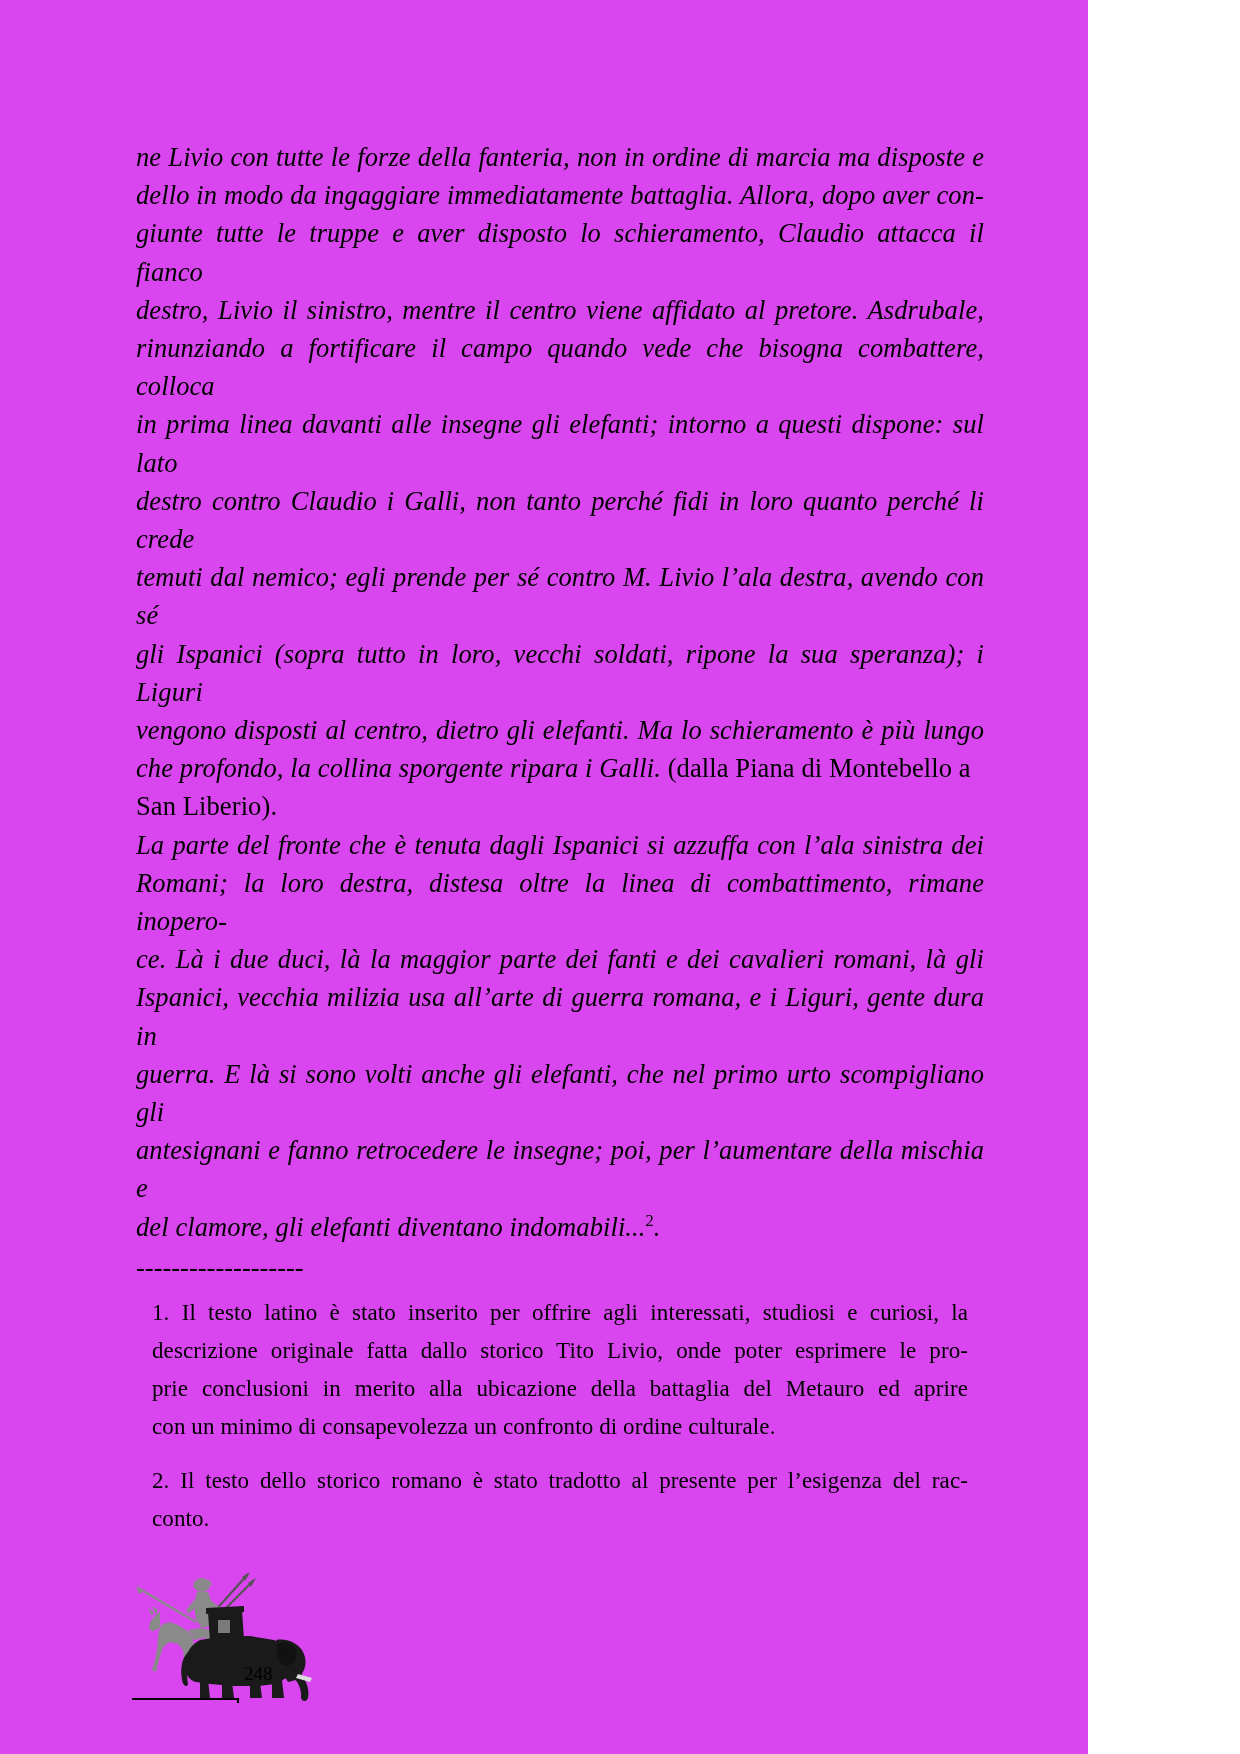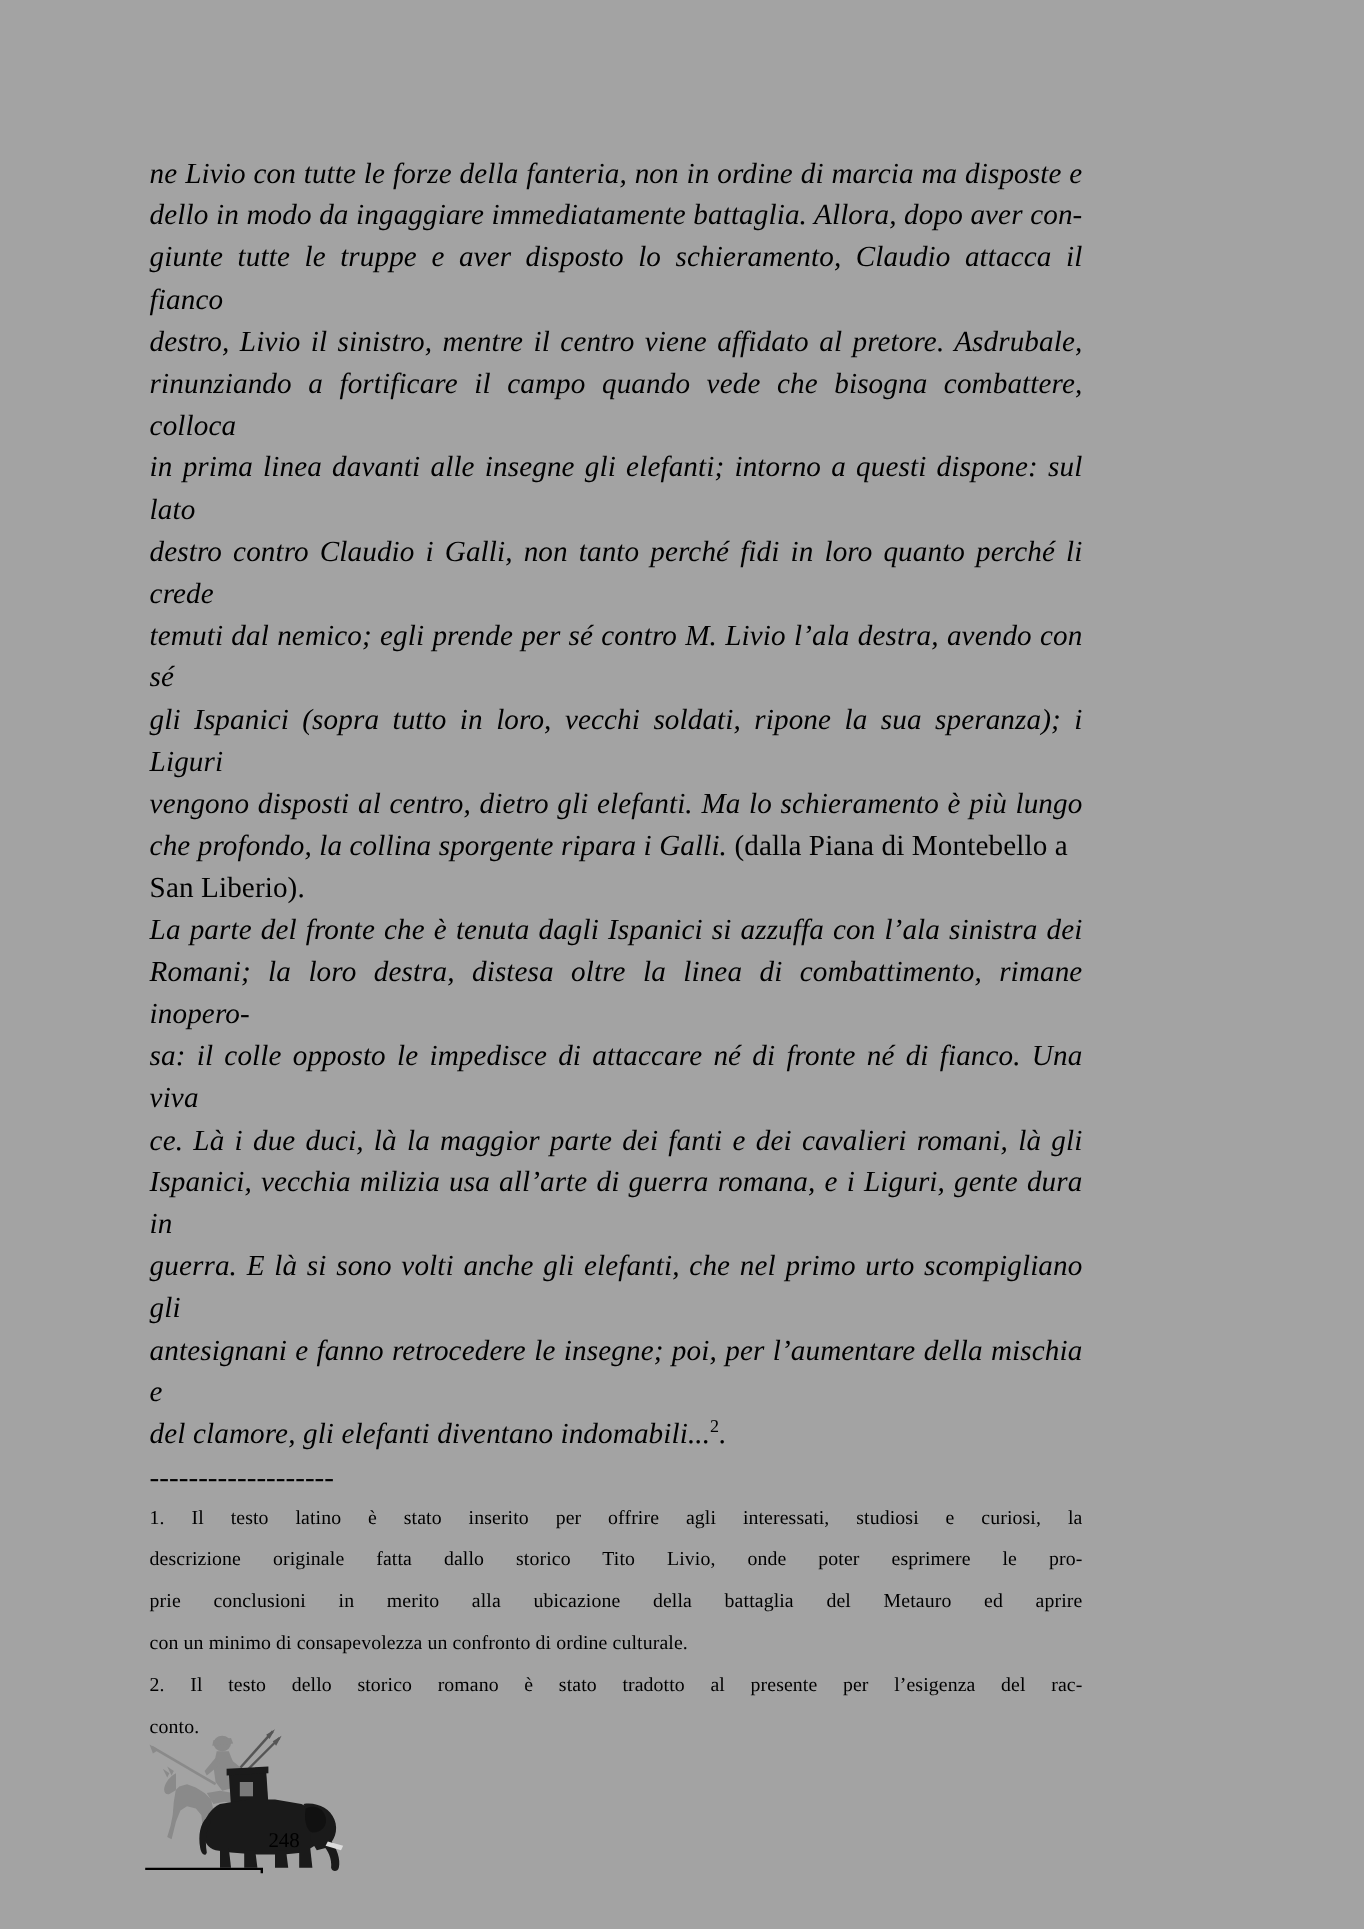--- a/index.html
+++ b/index.html
@@ -13,23 +13,23 @@
     height: 1754px;
     position: relative;
     font-family: "Liberation Serif", serif;
     color: #000000;
     overflow: hidden;
   }
 
   #page {
     position: absolute;
     left: 0; top: 0;
-    width: 1240px;
+    width: 1088px;
     height: 1754px;
-    background: #a3a3a3;
+    background: #d946ef;
   }
 
   #content {
     position: absolute;
     left: 136px;
     top: 138px;
     width: 848px;
   }
 
   
@@ -76,22 +76,22 @@
     font-size: 26.5px;
     line-height: 22px;
     letter-spacing: 0px;
     font-family: "Liberation Serif", serif;
     white-space: nowrap;
     font-style: normal;
     color: #000;
   }
 
   .fn-block {
-    margin: 0;
-    font-size: 18px;
+    margin: 16px;
+    font-size: 23px;
     line-height: 38px;
     font-style: normal;
     text-align: justify;
   }
 
   .spacer-lg { height: 72px; }
 
   
   #figure {
     position: absolute;
@@ -129,21 +129,20 @@
       <span class="jline">temuti dal nemico; egli prende per sé contro M. Livio l’ala destra, avendo con sé</span>
       <span class="jline">gli Ispanici (sopra tutto in loro, vecchi soldati, ripone la sua speranza); i Liguri</span>
       <span class="jline">vengono disposti al centro, dietro gli elefanti. Ma lo schieramento è più lungo</span>
       <span class="jline noj"><span class="italic-run">che profondo, la collina sporgente ripara i Galli.</span><span class="roman-run">&nbsp;</span><span class="roman-run">(dalla Piana di Montebello a</span></span>
       <span class="jline noj"><span class="roman-run">San Liberio).</span></span>
     </div>
 
     <div class="para italic">
       <span class="jline">La parte del fronte che è tenuta dagli Ispanici si azzuffa con l’ala sinistra dei</span>
       <span class="jline">Romani; la loro destra, distesa oltre la linea di combattimento, rimane inopero-</span>
-      <span class="jline">sa: il colle opposto le impedisce di attaccare né di fronte né di fianco. Una viva</span>
       <span class="jline">ce. Là i due duci, là la maggior parte dei fanti e dei cavalieri romani, là gli</span>
       <span class="jline">Ispanici, vecchia milizia usa all’arte di guerra romana, e i Liguri, gente dura in</span>
       <span class="jline">guerra. E là si sono volti anche gli elefanti, che nel primo urto scompigliano gli</span>
       <span class="jline">antesignani e fanno retrocedere le insegne; poi, per l’aumentare della mischia e</span>
       <span class="jline noj"><span class="italic-run">del clamore, gli elefanti diventano indomabili...</span><sup class="fn">2</sup><span class="italic-run">.</span></span>
     </div>
 
     <div class="fn-rule">-------------------</div>
 
     <div class="para roman fn-block">

